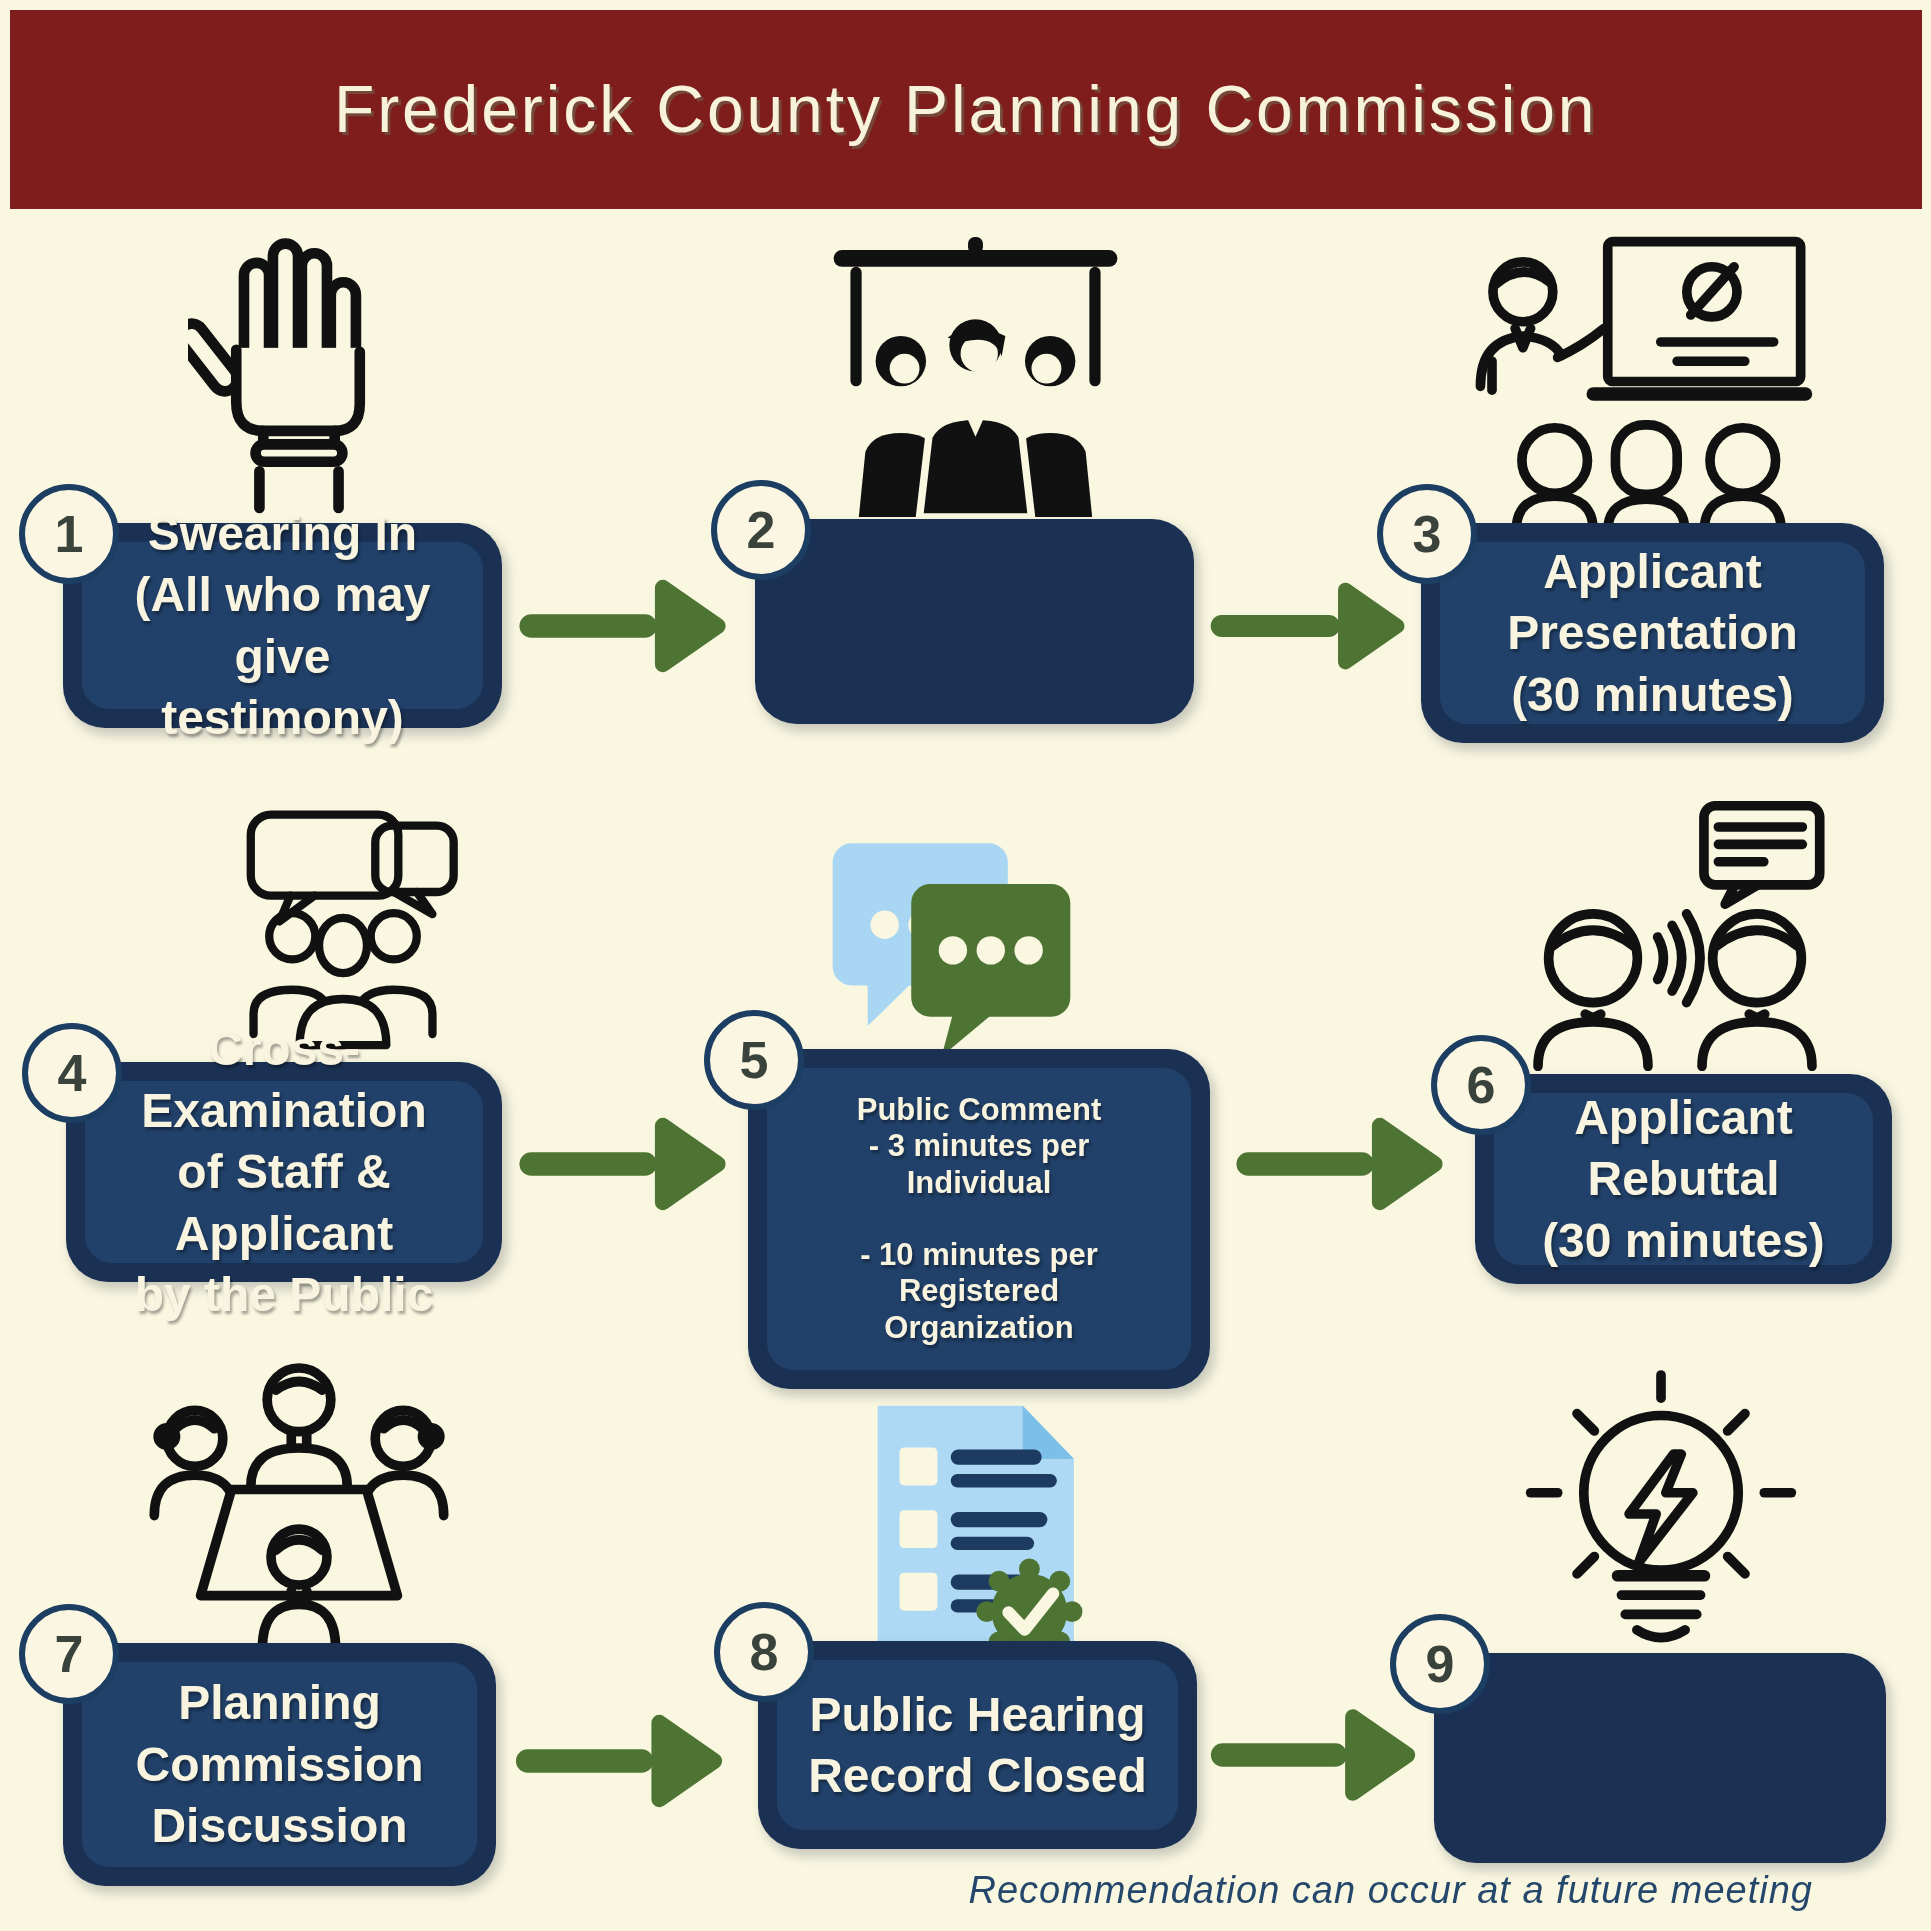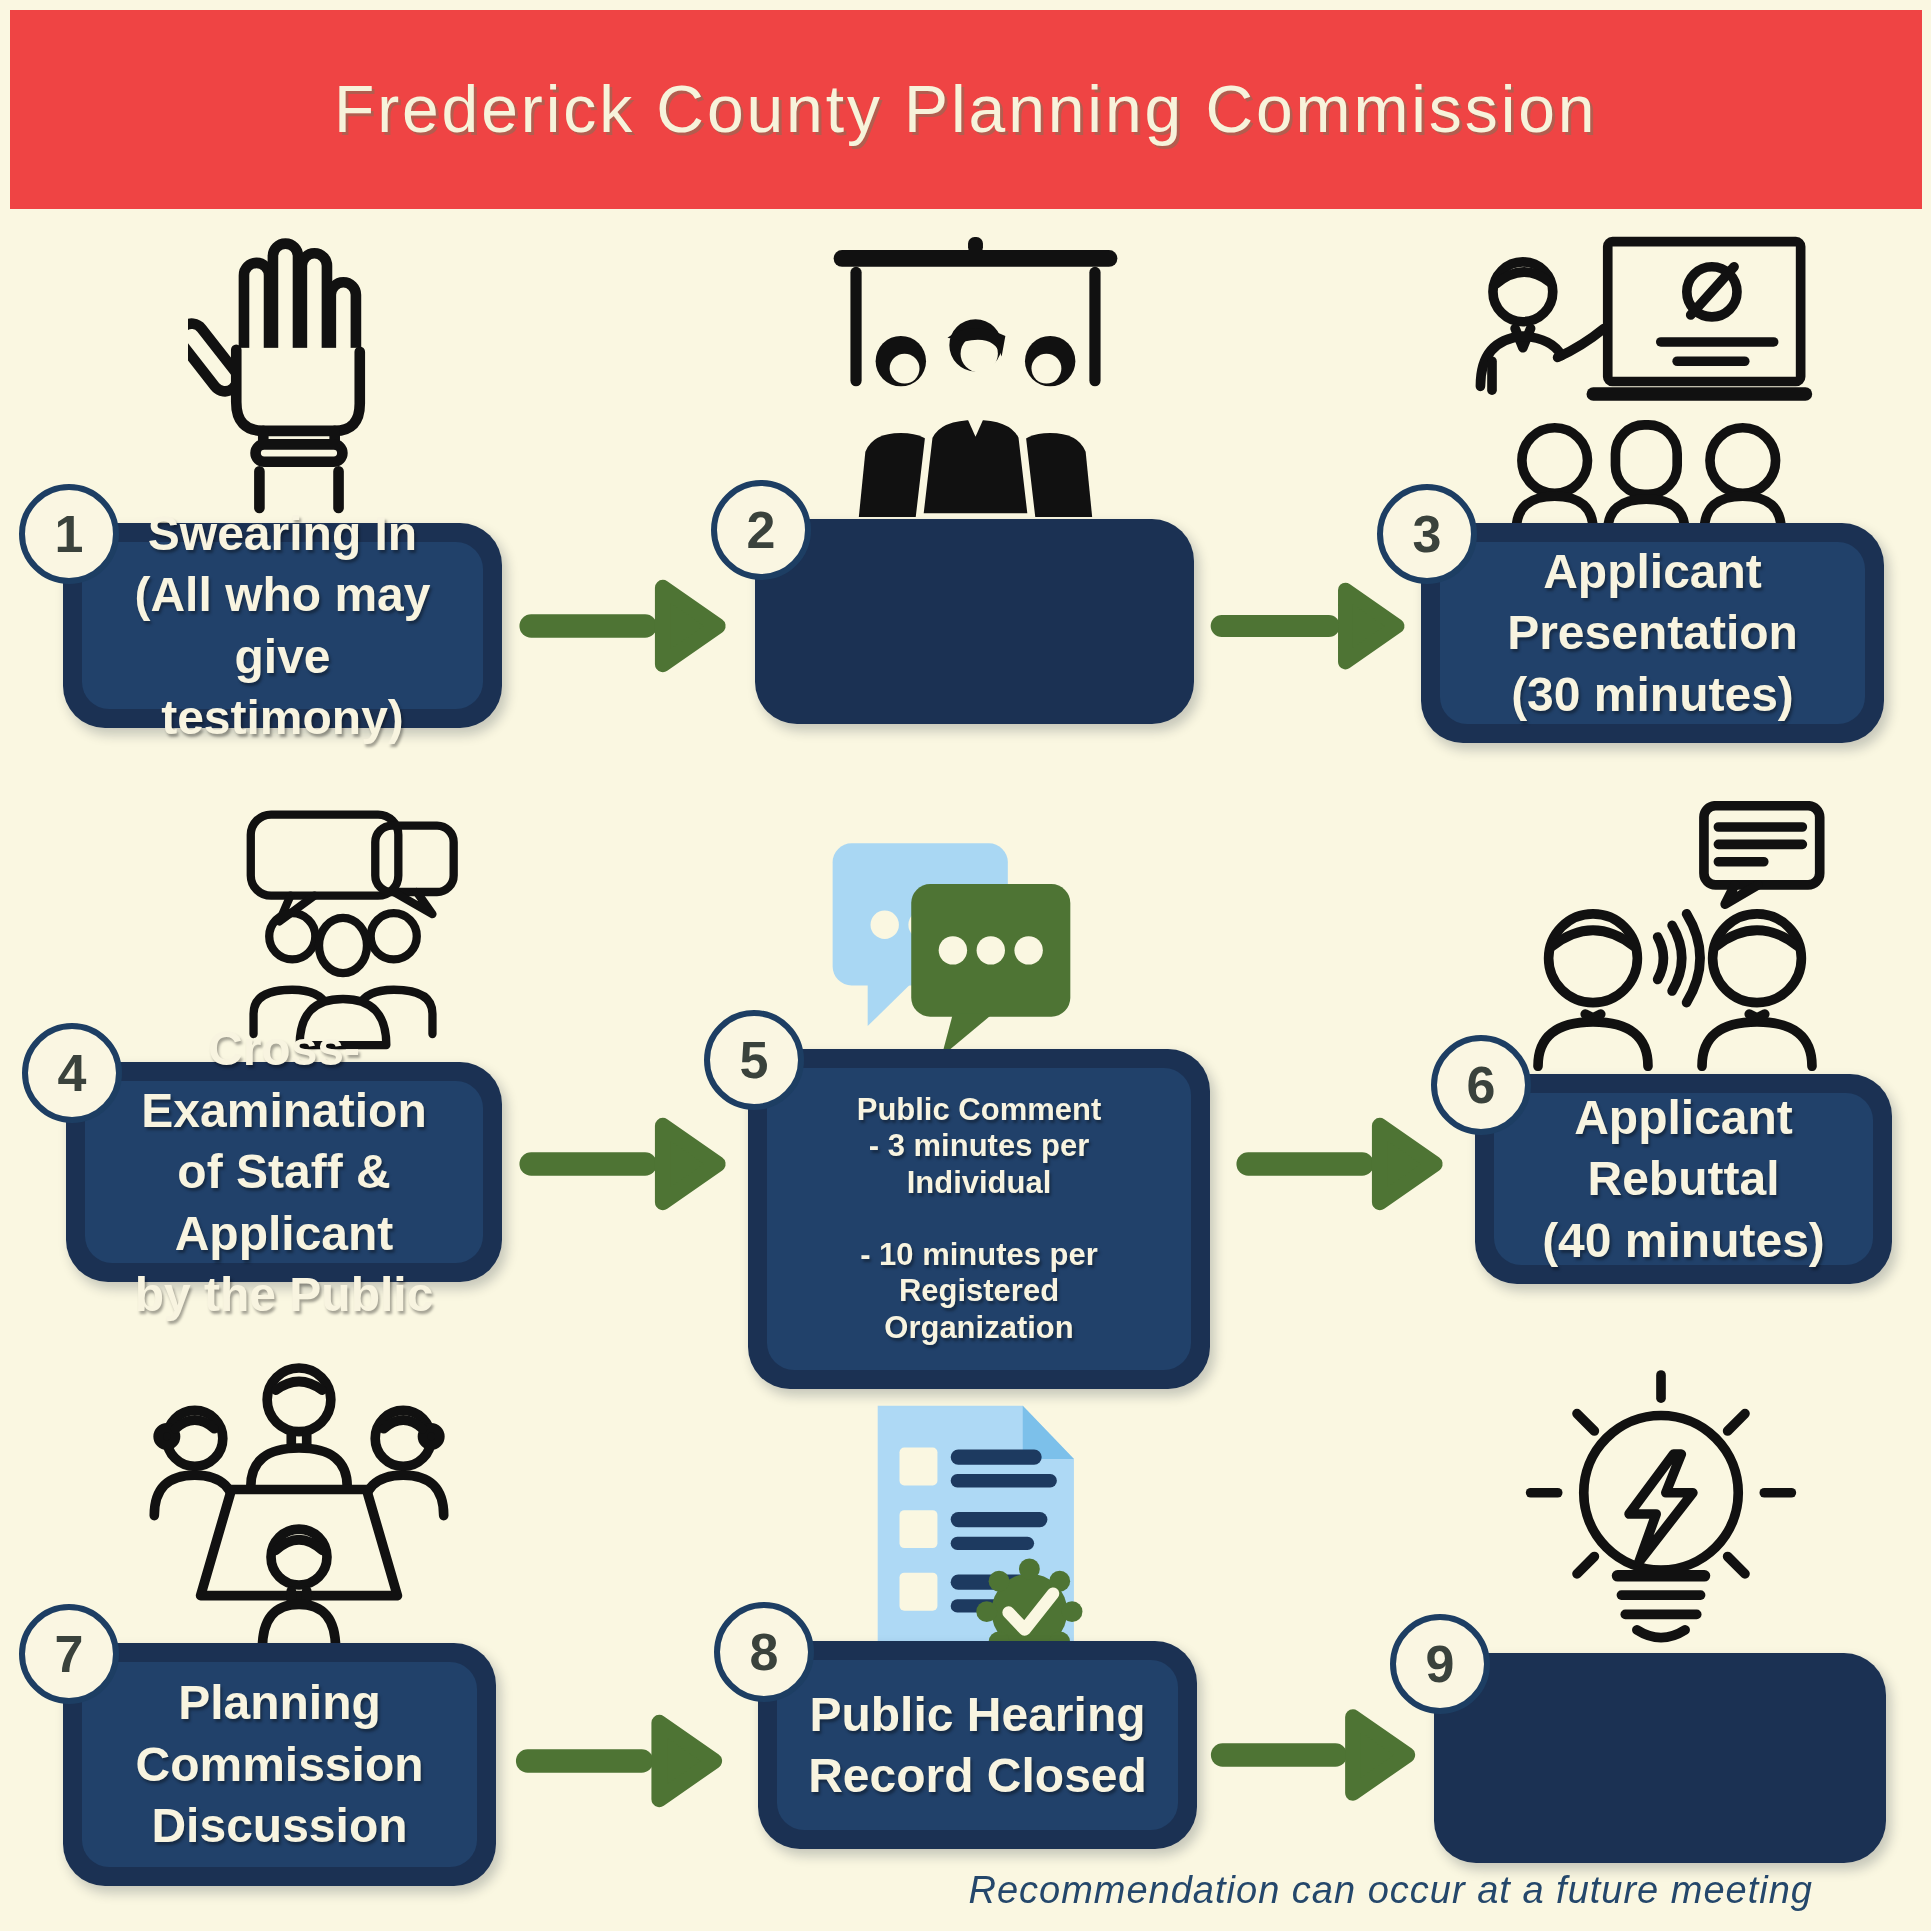--- a/index.html
+++ b/index.html
@@ -3,21 +3,21 @@
 <meta charset="utf-8">
 <style>
   html,body{margin:0;padding:0;}
   body{
     width:1931px;height:1931px;position:relative;overflow:hidden;
     background:#FAF7E1;
     font-family:"Liberation Sans", sans-serif;
   }
   .header{
     position:absolute;left:9.7px;top:9.7px;width:1912px;height:199px;
-    background:#ef4444;
+    background:#7f1d1d;
     display:flex;flex-direction:row;align-items:center;justify-content:center;gap:9.7px;
     z-index:2;
   }
   .header .line{
     color:#F7F3DB;font-size:66px;font-weight:400;letter-spacing:2.9px;
     text-shadow:2.9px 2.9px 0 rgba(104,124,94,0.45);
     white-space:nowrap;
   }
   .step{
     position:absolute;background:#1B3153;border-radius:42px;padding:19.3px;
@@ -329,21 +329,21 @@
 Organization</span>
     </div>
 </div>
 
 <div class="step" style="left:1475px;top:1074px;width:417px;height:210px;">
   <div class="badge">
       <span>6</span>
     </div>
   <div class="box-inner">
       <span class="label">Applicant Rebuttal
-(40 minutes)</span>
+(30 minutes)</span>
     </div>
 </div>
 
 <div class="step" style="left:63px;top:1643px;width:433px;height:243px;">
   <div class="badge">
       <span>7</span>
     </div>
   <div class="box-inner">
       <span class="label">Planning
 Commission

